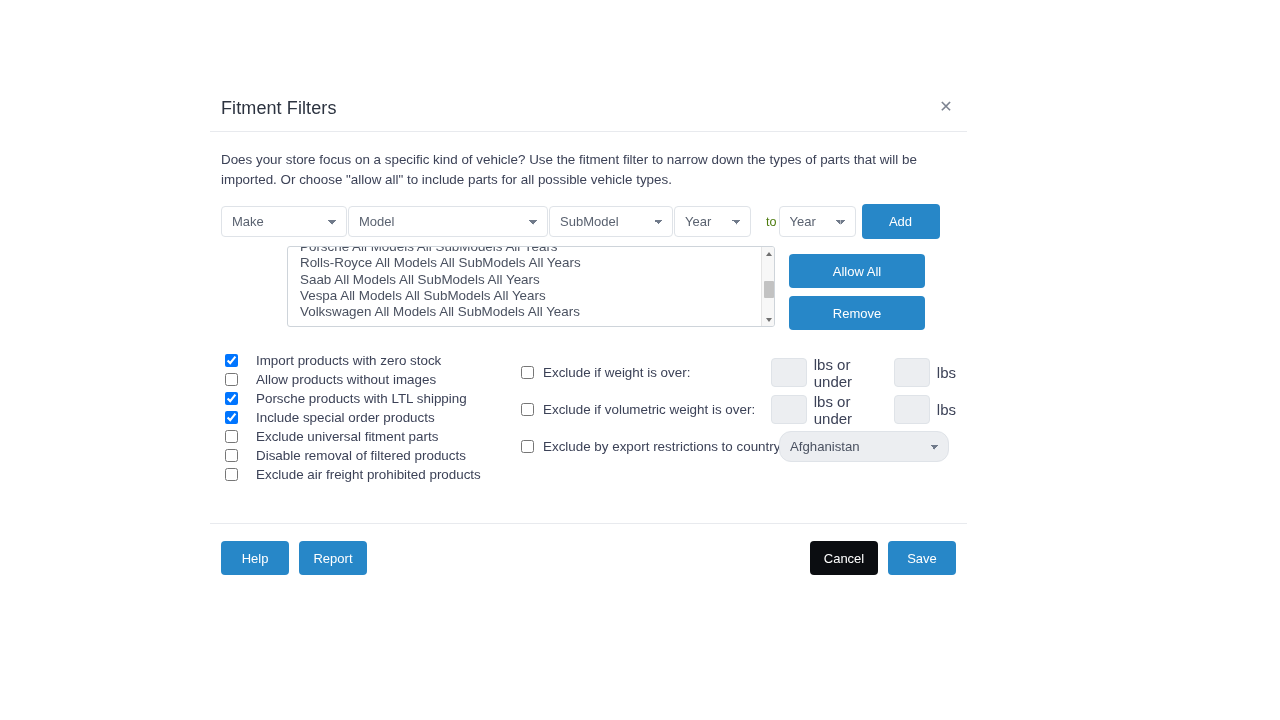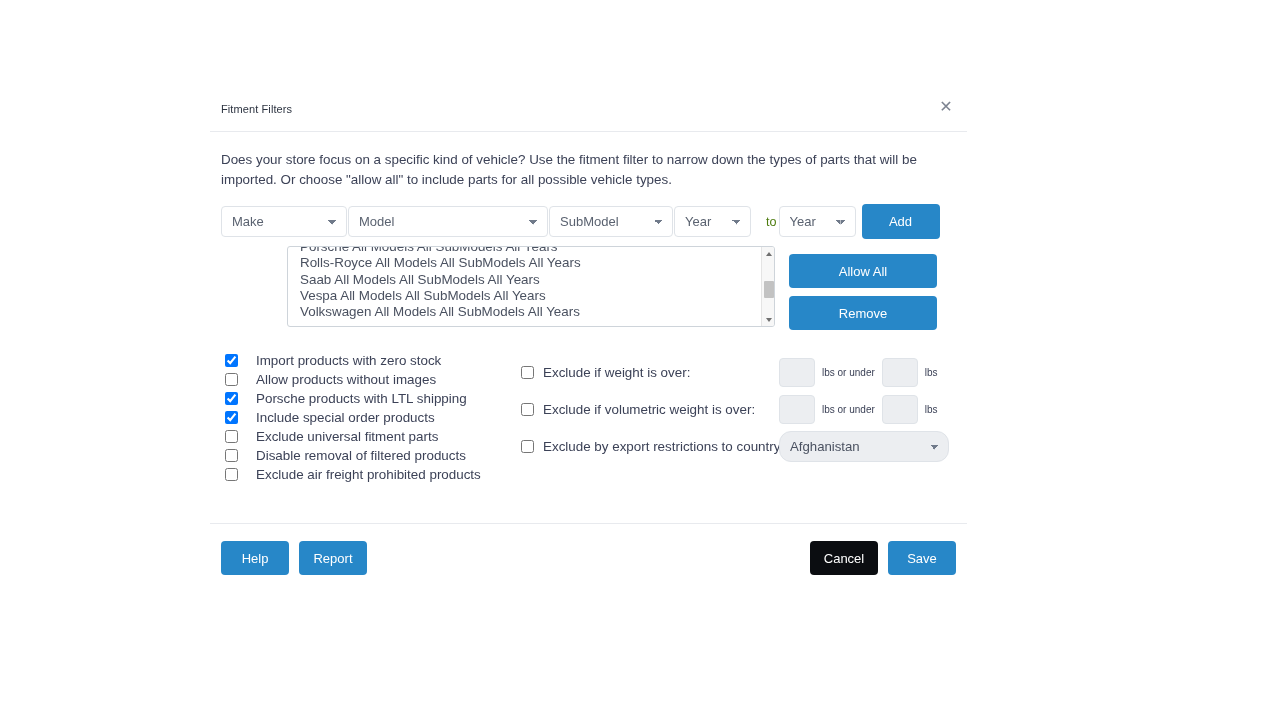--- a/index.html
+++ b/index.html
@@ -23,21 +23,21 @@
   
   .modal-header {
     position: relative;
     height: 46px;
     border-bottom: 1px solid #e8eaee;
     display: flex;
     align-items: center;
     padding: 0 11px;
   }
   .modal-title {
-    font-size: 11px;
+    font-size: 18px;
     color: #2c3340;
     letter-spacing: 0.1px;
   }
   .close-btn {
     position: absolute;
     right: 10px;
     top: 10px;
     width: 22px; height: 22px;
     display: flex; align-items: center; justify-content: center;
     font-size: 16px;
@@ -168,21 +168,21 @@
     left: 1.5px;
     top: 34px;
     width: 10px;
     height: 17px;
     background: #c2c2c2;
     border-radius: 1px;
     cursor: pointer;
   }
 
   .side-btns { display: flex; flex-direction: column; gap: 8px; padding-top: 8px; }
-  .btn-side { width: 148px; height: 34px; }
+  .btn-side { width: 136px; height: 34px; }
 
   
   .options {
     display: flex;
     margin-top: 21px;
     padding-left: 4px;
   }
   .col-left { width: 296px; }
   .col-right { flex: 1; padding-top: 3px; }
 
@@ -219,21 +219,21 @@
   input.num {
     width: 36px; height: 29px;
     background: #eceef1;
     border: 1px solid #dfe3e8;
     border-radius: 4px;
     font-size: 13px;
     font-family: "Liberation Sans", sans-serif;
     padding: 0 5px;
     color: #3c4257;
   }
-  .unit { font-size: 10px; color: #3c4257; }
+  .unit { font-size: 15px; color: #3c4257; }
 
   select.country {
     appearance: none; -webkit-appearance: none;
     width: 170px; height: 31px;
     background-color: #eceef1;
     border: 1px solid #dfe3e8;
     border-radius: 12px;
     font-size: 13.2px;
     color: #4a5160;
     padding: 0 44px 0 10px;

